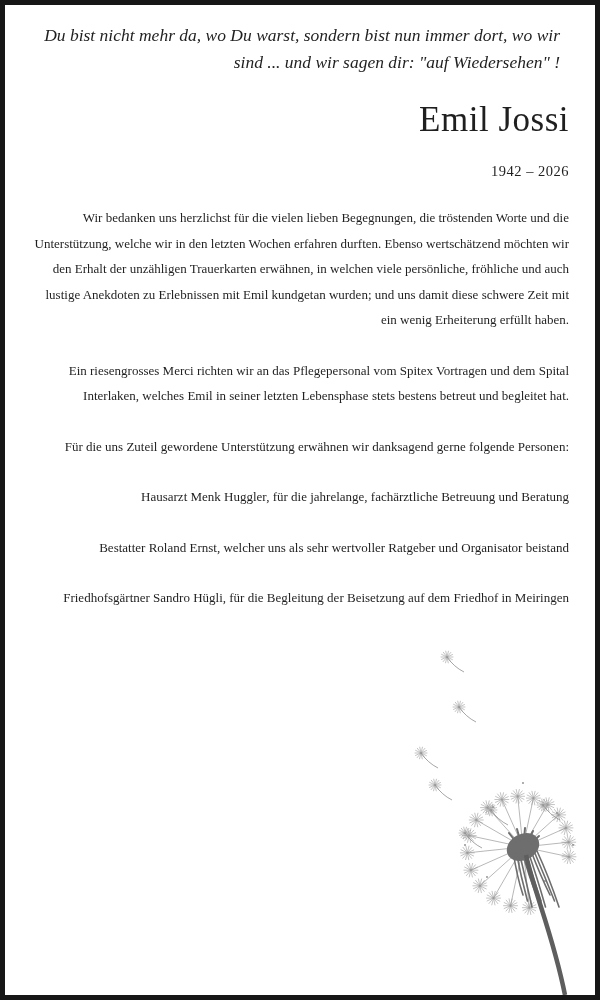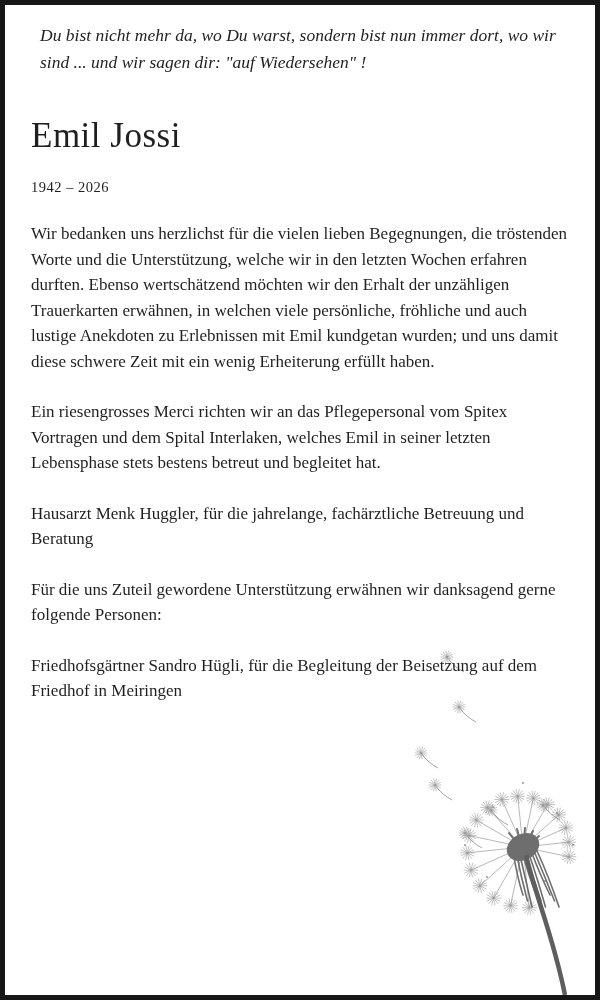--- a/index.html
+++ b/index.html
@@ -12,43 +12,43 @@
     border: 5px solid #161616;
     box-sizing: border-box;
     overflow: hidden;
     font-family: "Liberation Serif", "DejaVu Serif", serif;
     color: #1f1f1f;
   }
   .content {
     position: relative;
     z-index: 1;
     padding: 17px 26px 0 26px;
-    text-align: left;
+    text-align: right;
   }
   .quote {
     font-style: italic;
     font-size: 17.5px;
     line-height: 27px;
     margin: 0 auto;
     max-width: 520px;
   }
   .name {
     font-size: 35px;
     line-height: 40px;
-    margin-top: 40px;
+    margin-top: 24px;
     font-weight: normal;
     letter-spacing: 0.5px;
   }
   .years {
     font-size: 14.5px;
     margin-top: 6px;
     letter-spacing: 0.5px;
   }
   .body-text {
-    font-size: 17px;
+    font-size: 13px;
     line-height: 25.5px;
     margin: 25px auto 0 auto;
     max-width: 548px;
   }
   .dandelion {
     position: absolute;
     right: 0;
     bottom: 0;
     width: 200px;
     height: 400px;
@@ -281,19 +281,20 @@
 
   <div class="content">
 
     <p class="quote">Du bist nicht mehr da, wo Du warst, sondern bist nun immer dort, wo wir sind ... und wir sagen dir: "auf Wiedersehen" !</p>
 
     <h1 class="name">Emil Jossi</h1>
     <div class="years">1942 – 2026</div>
 
     <p class="body-text">Wir bedanken uns herzlichst für die vielen lieben Begegnungen, die tröstenden Worte und die Unterstützung, welche wir in den letzten Wochen erfahren durften. Ebenso wertschätzend möchten wir den Erhalt der unzähligen Trauerkarten erwähnen, in welchen viele persönliche, fröhliche und auch lustige Anekdoten zu Erlebnissen mit Emil kundgetan wurden; und uns damit diese schwere Zeit mit ein wenig Erheiterung erfüllt haben.</p>
     <p class="body-text">Ein riesengrosses Merci richten wir an das Pflegepersonal vom Spitex Vortragen und dem Spital Interlaken, welches Emil in seiner letzten Lebensphase stets bestens betreut und begleitet hat.</p>
+    <p class="body-text">Für die uns Zuteil gewordene Unterstützung erwähnen wir danksagend gerne folgende Personen:</p>
+
     <p class="body-text">Hausarzt Menk Huggler, für die jahrelange, fachärztliche Betreuung und Beratung</p>
-
-    <p class="body-text">Für die uns Zuteil gewordene Unterstützung erwähnen wir danksagend gerne folgende Personen:</p>
+    <p class="body-text">Bestatter Roland Ernst, welcher uns als sehr wertvoller Ratgeber und Organisator beistand</p>
     <p class="body-text">Friedhofsgärtner Sandro Hügli, für die Begleitung der Beisetzung auf dem Friedhof in Meiringen</p>
 
   </div>
 </div>
 
 </body></html>

